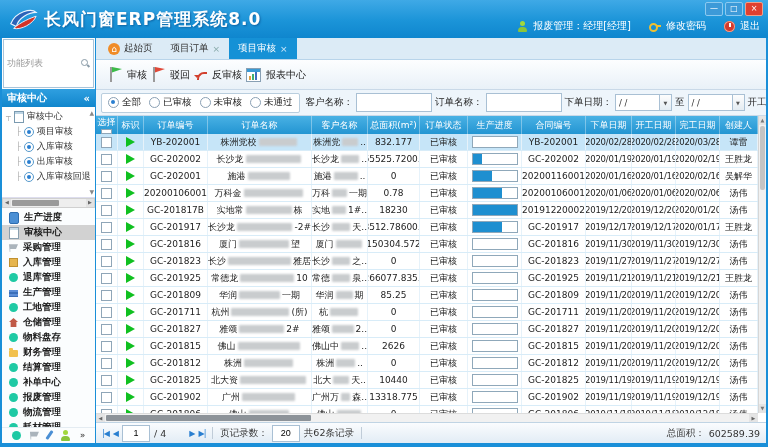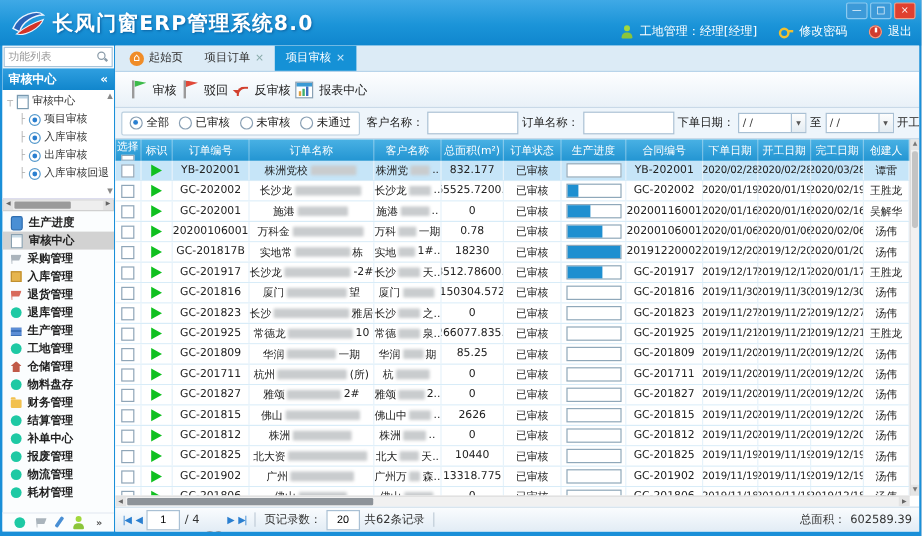--- a/index.html
+++ b/index.html
@@ -24,21 +24,21 @@
   .i-person::after{content:"";position:absolute;left:1px;bottom:0;width:9px;height:5px;border-radius:4px 4px 1px 1px;background:#8bc53a;}
   .i-key{position:relative;width:12px;height:10px;display:inline-block;}
   .i-key::before{content:"";position:absolute;left:0;top:2px;width:5px;height:5px;border:2px solid #f0c030;border-radius:50%;}
   .i-key::after{content:"";position:absolute;left:8px;top:4px;width:4px;height:2px;background:#f0c030;box-shadow:2px 2px 0 -1px #f0c030;}
   .i-power{position:relative;width:11px;height:11px;border-radius:50%;background:#d23b2e;display:inline-block;box-shadow:0 0 0 1px #f0a08a inset;}
   .i-power::before{content:"";position:absolute;left:5px;top:2px;width:1.5px;height:4px;background:#fff;}
 
   
   .sidebar{position:absolute;left:2px;top:38px;width:93px;bottom:4px;background:#fbfdfe;overflow:hidden;}
   .search-box{height:15px;margin:1px;background:#fff;border:1px solid #a8c4da;display:flex;
-    align-items:center;justify-content:space-between;padding:0 3px;font-size:9px;color:#999;}
+    align-items:center;justify-content:space-between;padding:16px 3px;font-size:9px;color:#999;}
   .i-mag{position:relative;width:9px;height:9px;display:inline-block;}
   .i-mag::before{content:"";position:absolute;left:0;top:0;width:5px;height:5px;border:1.5px solid #8a9ba8;border-radius:50%;}
   .i-mag::after{content:"";position:absolute;left:6px;top:6px;width:3px;height:1.5px;background:#8a9ba8;transform:rotate(45deg);}
   .panel-head{height:18px;background:linear-gradient(#2f9fe0,#1186cc);color:#fff;font-size:10px;
     font-weight:bold;display:flex;align-items:center;justify-content:space-between;padding:0 5px;}
   .tree{position:relative;height:88px;background:#fff;font-size:9px;color:#333;padding-top:2px;border-bottom:1px solid #dde;}
   .tree-row{height:15px;display:flex;align-items:center;gap:3px;padding-left:4px;white-space:nowrap;}
   .tree-row.child{padding-left:14px;}
   .tree-guide{color:#aaa;font-size:8px;}
   .ic-page{width:8px;height:10px;background:#fff;border:1px solid #7a9ab0;box-shadow:inset 0 2px 0 #bcd4e4;flex:none;}
@@ -154,21 +154,21 @@
       <path d="M6 26 C14 19, 24 15, 30 13 C27 21, 14 28, 6 26 Z" fill="#d43327" stroke="#eaf4ff" stroke-width="1"></path>
     </svg>
     <div class="app-title">长风门窗ERP管理系统8.0</div>
     <div class="win-controls">
       <div class="win-btn">—</div>
       <div class="win-btn">□</div>
       <div class="win-btn close">×</div>
     </div>
     <div class="user-bar">
       <span class="i-person"></span>
-      <span>工地管理：经理[经理]</span>
+      <span>报废管理：经理[经理]</span>
       <span class="ub-gap"></span>
       <span class="i-key"></span>
       <span>修改密码</span>
       <span class="ub-gap"></span>
       <span class="i-power"></span>
       <span>退出</span>
     </div>
   </div>
 
   <div class="sidebar">
@@ -229,24 +229,20 @@
         </div>
         <div class="module">
           <span class="ic ic-cart"></span>
           <span>采购管理</span>
         </div>
         <div class="module">
           <span class="ic ic-box"></span>
           <span>入库管理</span>
         </div>
         <div class="module">
-          <span class="ic ic-cart-red"></span>
-          <span>退货管理</span>
-        </div>
-        <div class="module">
           <span class="ic ic-dot"></span>
           <span>退库管理</span>
         </div>
         <div class="module">
           <span class="ic ic-machine"></span>
           <span>生产管理</span>
         </div>
         <div class="module">
           <span class="ic ic-dot"></span>
           <span>工地管理</span>

